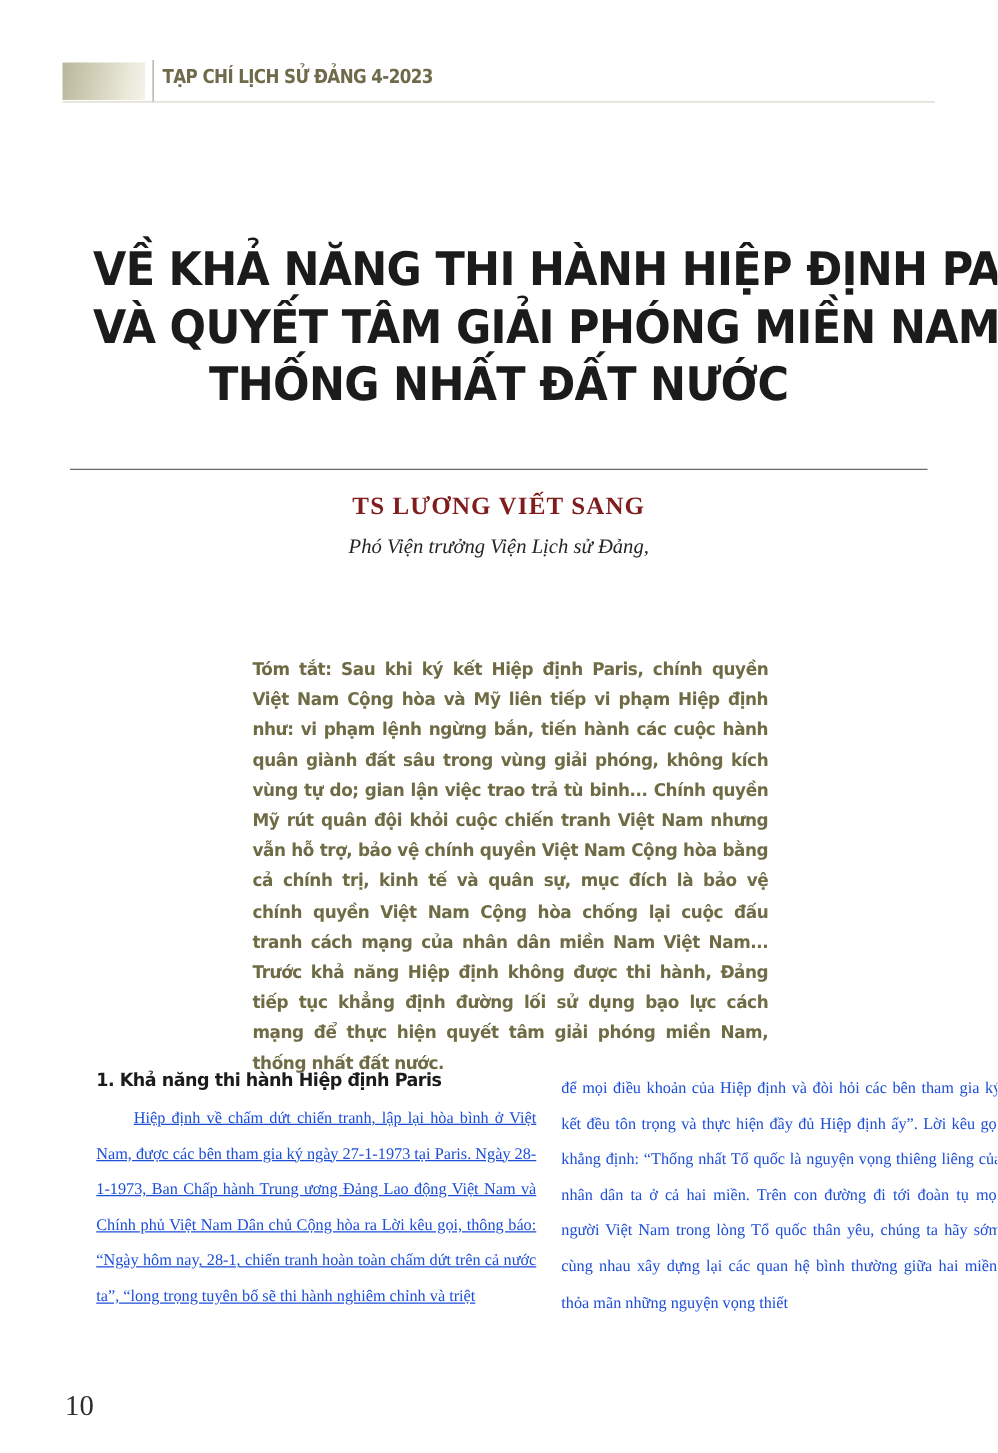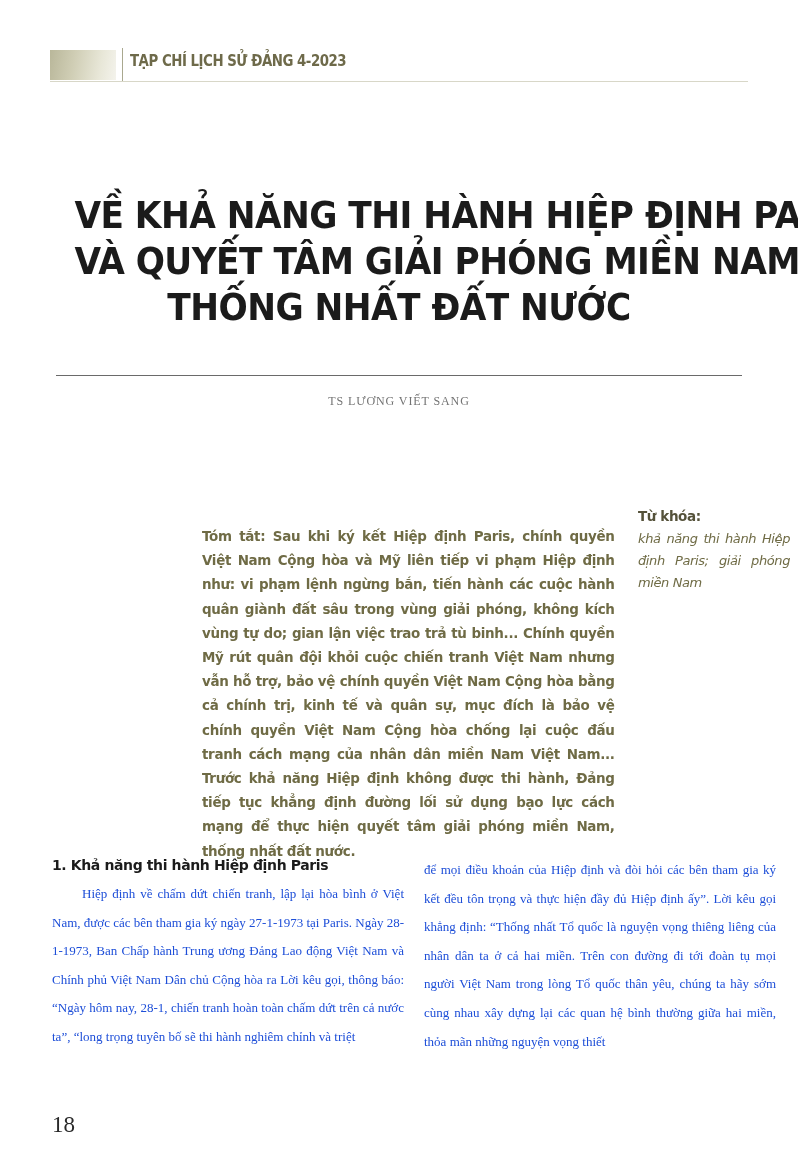--- a/index.html
+++ b/index.html
@@ -95,24 +95,24 @@
   
   .byline {
     position: absolute;
     top: 394px;
     left: 50px;
     right: 50px;
     text-align: center;
   }
   .byline-name {
     font-family: "Liberation Serif", serif;
-    font-weight: 400;
-    font-size: 12px;
+    font-weight: 700;
+    font-size: 20px;
     letter-spacing: 0.9px;
-    color: #737373;
+    color: #7f1d1d;
   }
   .byline-affil {
     font-family: "Liberation Serif", serif;
     font-style: italic;
     font-size: 16.5px;
     line-height: 27px;
     color: #242424;
     margin-top: 6px;
   }
 
@@ -200,20 +200,21 @@
     position: absolute;
     top: 856px;
     left: 52px;
     right: 48px;
     height: 240px;
   }
   .col {
     position: absolute;
     top: 0;
     width: 352px;
+    margin-left: 25px;
   }
   .col-left  { left: 0; }
   .col-right { left: 372px; }
 
   .section-heading {
     font-family: "DejaVu Sans", sans-serif;
     font-weight: 700;
     font-size: 14.6px;
     letter-spacing: -0.4px;
     color: #1b1b1b;
@@ -224,21 +225,21 @@
   }
   .body-para {
     font-family: "Liberation Serif", serif;
     font-size: 13px;
     line-height: 28.6px;
     color: #1d4ed8;
     text-align: justify;
     margin: 0;
     hyphens: none;
   }
-  .body-para.indent { text-indent: 30px; }
+  .body-para.indent { text-indent: 30px; text-decoration: underline; }
 
   
   .folio {
     position: absolute;
     left: 52px;
     top: 1112px;
     font-family: "Liberation Serif", serif;
     font-size: 23px;
     color: #2a2a2a;
   }
@@ -258,44 +259,41 @@
   <div class="title-block">
     <div class="title-line">VỀ KHẢ NĂNG THI HÀNH HIỆP ĐỊNH PARIS</div>
     <div class="title-line">VÀ QUYẾT TÂM GIẢI PHÓNG MIỀN NAM</div>
     <div class="title-line">THỐNG NHẤT ĐẤT NƯỚC</div>
   </div>
 
   <div class="title-rule"></div>
 
   <div class="byline">
     <div class="byline-name">TS LƯƠNG VIẾT SANG</div>
+    <div class="byline-affil">Phó Viện trưởng Viện Lịch sử Đảng,</div>
   </div>
 
   <div class="strip">
 
 
     <div class="abstract-col">
       <div class="abstract-text">Tóm tắt: Sau khi ký kết Hiệp định Paris, chính quyền Việt Nam Cộng hòa và Mỹ liên tiếp vi phạm Hiệp định như: vi phạm lệnh ngừng bắn, tiến hành các cuộc hành quân giành đất sâu trong vùng giải phóng, không kích vùng tự do; gian lận việc trao trả tù binh... Chính quyền Mỹ rút quân đội khỏi cuộc chiến tranh Việt Nam nhưng vẫn hỗ trợ, bảo vệ chính quyền Việt Nam Cộng hòa bằng cả chính trị, kinh tế và quân sự, mục đích là bảo vệ chính quyền Việt Nam Cộng hòa chống lại cuộc đấu tranh cách mạng của nhân dân miền Nam Việt Nam... Trước khả năng Hiệp định không được thi hành, Đảng tiếp tục khẳng định đường lối sử dụng bạo lực cách mạng để thực hiện quyết tâm giải phóng miền Nam, thống nhất đất nước.</div>
     </div>
 
-    <div class="keywords-col">
-      <div class="kw-label">Từ khóa:</div>
-      <div class="kw-text">khả năng thi hành Hiệp định Paris; giải phóng miền Nam</div>
-    </div>
 
   </div>
 
   <div class="body-cols">
 
     <div class="col col-left">
       <h2 class="section-heading">1. Khả năng thi hành Hiệp định Paris</h2>
       <p class="body-para indent">Hiệp định về chấm dứt chiến tranh, lập lại hòa bình ở Việt Nam, được các bên tham gia ký ngày 27-1-1973 tại Paris. Ngày 28-1-1973, Ban Chấp hành Trung ương Đảng Lao động Việt Nam và Chính phủ Việt Nam Dân chủ Cộng hòa ra Lời kêu gọi, thông báo: “Ngày hôm nay, 28-1, chiến tranh hoàn toàn chấm dứt trên cả nước ta”, “long trọng tuyên bố sẽ thi hành nghiêm chỉnh và triệt</p>
     </div>
 
     <div class="col col-right">
       <p class="body-para">để mọi điều khoản của Hiệp định và đòi hỏi các bên tham gia ký kết đều tôn trọng và thực hiện đầy đủ Hiệp định ấy”. Lời kêu gọi khẳng định: “Thống nhất Tổ quốc là nguyện vọng thiêng liêng của nhân dân ta ở cả hai miền. Trên con đường đi tới đoàn tụ mọi người Việt Nam trong lòng Tổ quốc thân yêu, chúng ta hãy sớm cùng nhau xây dựng lại các quan hệ bình thường giữa hai miền, thỏa mãn những nguyện vọng thiết</p>
     </div>
 
   </div>
 
-  <div class="folio">18</div>
+  <div class="folio">10</div>
 
 </div>
 
 </body></html>

